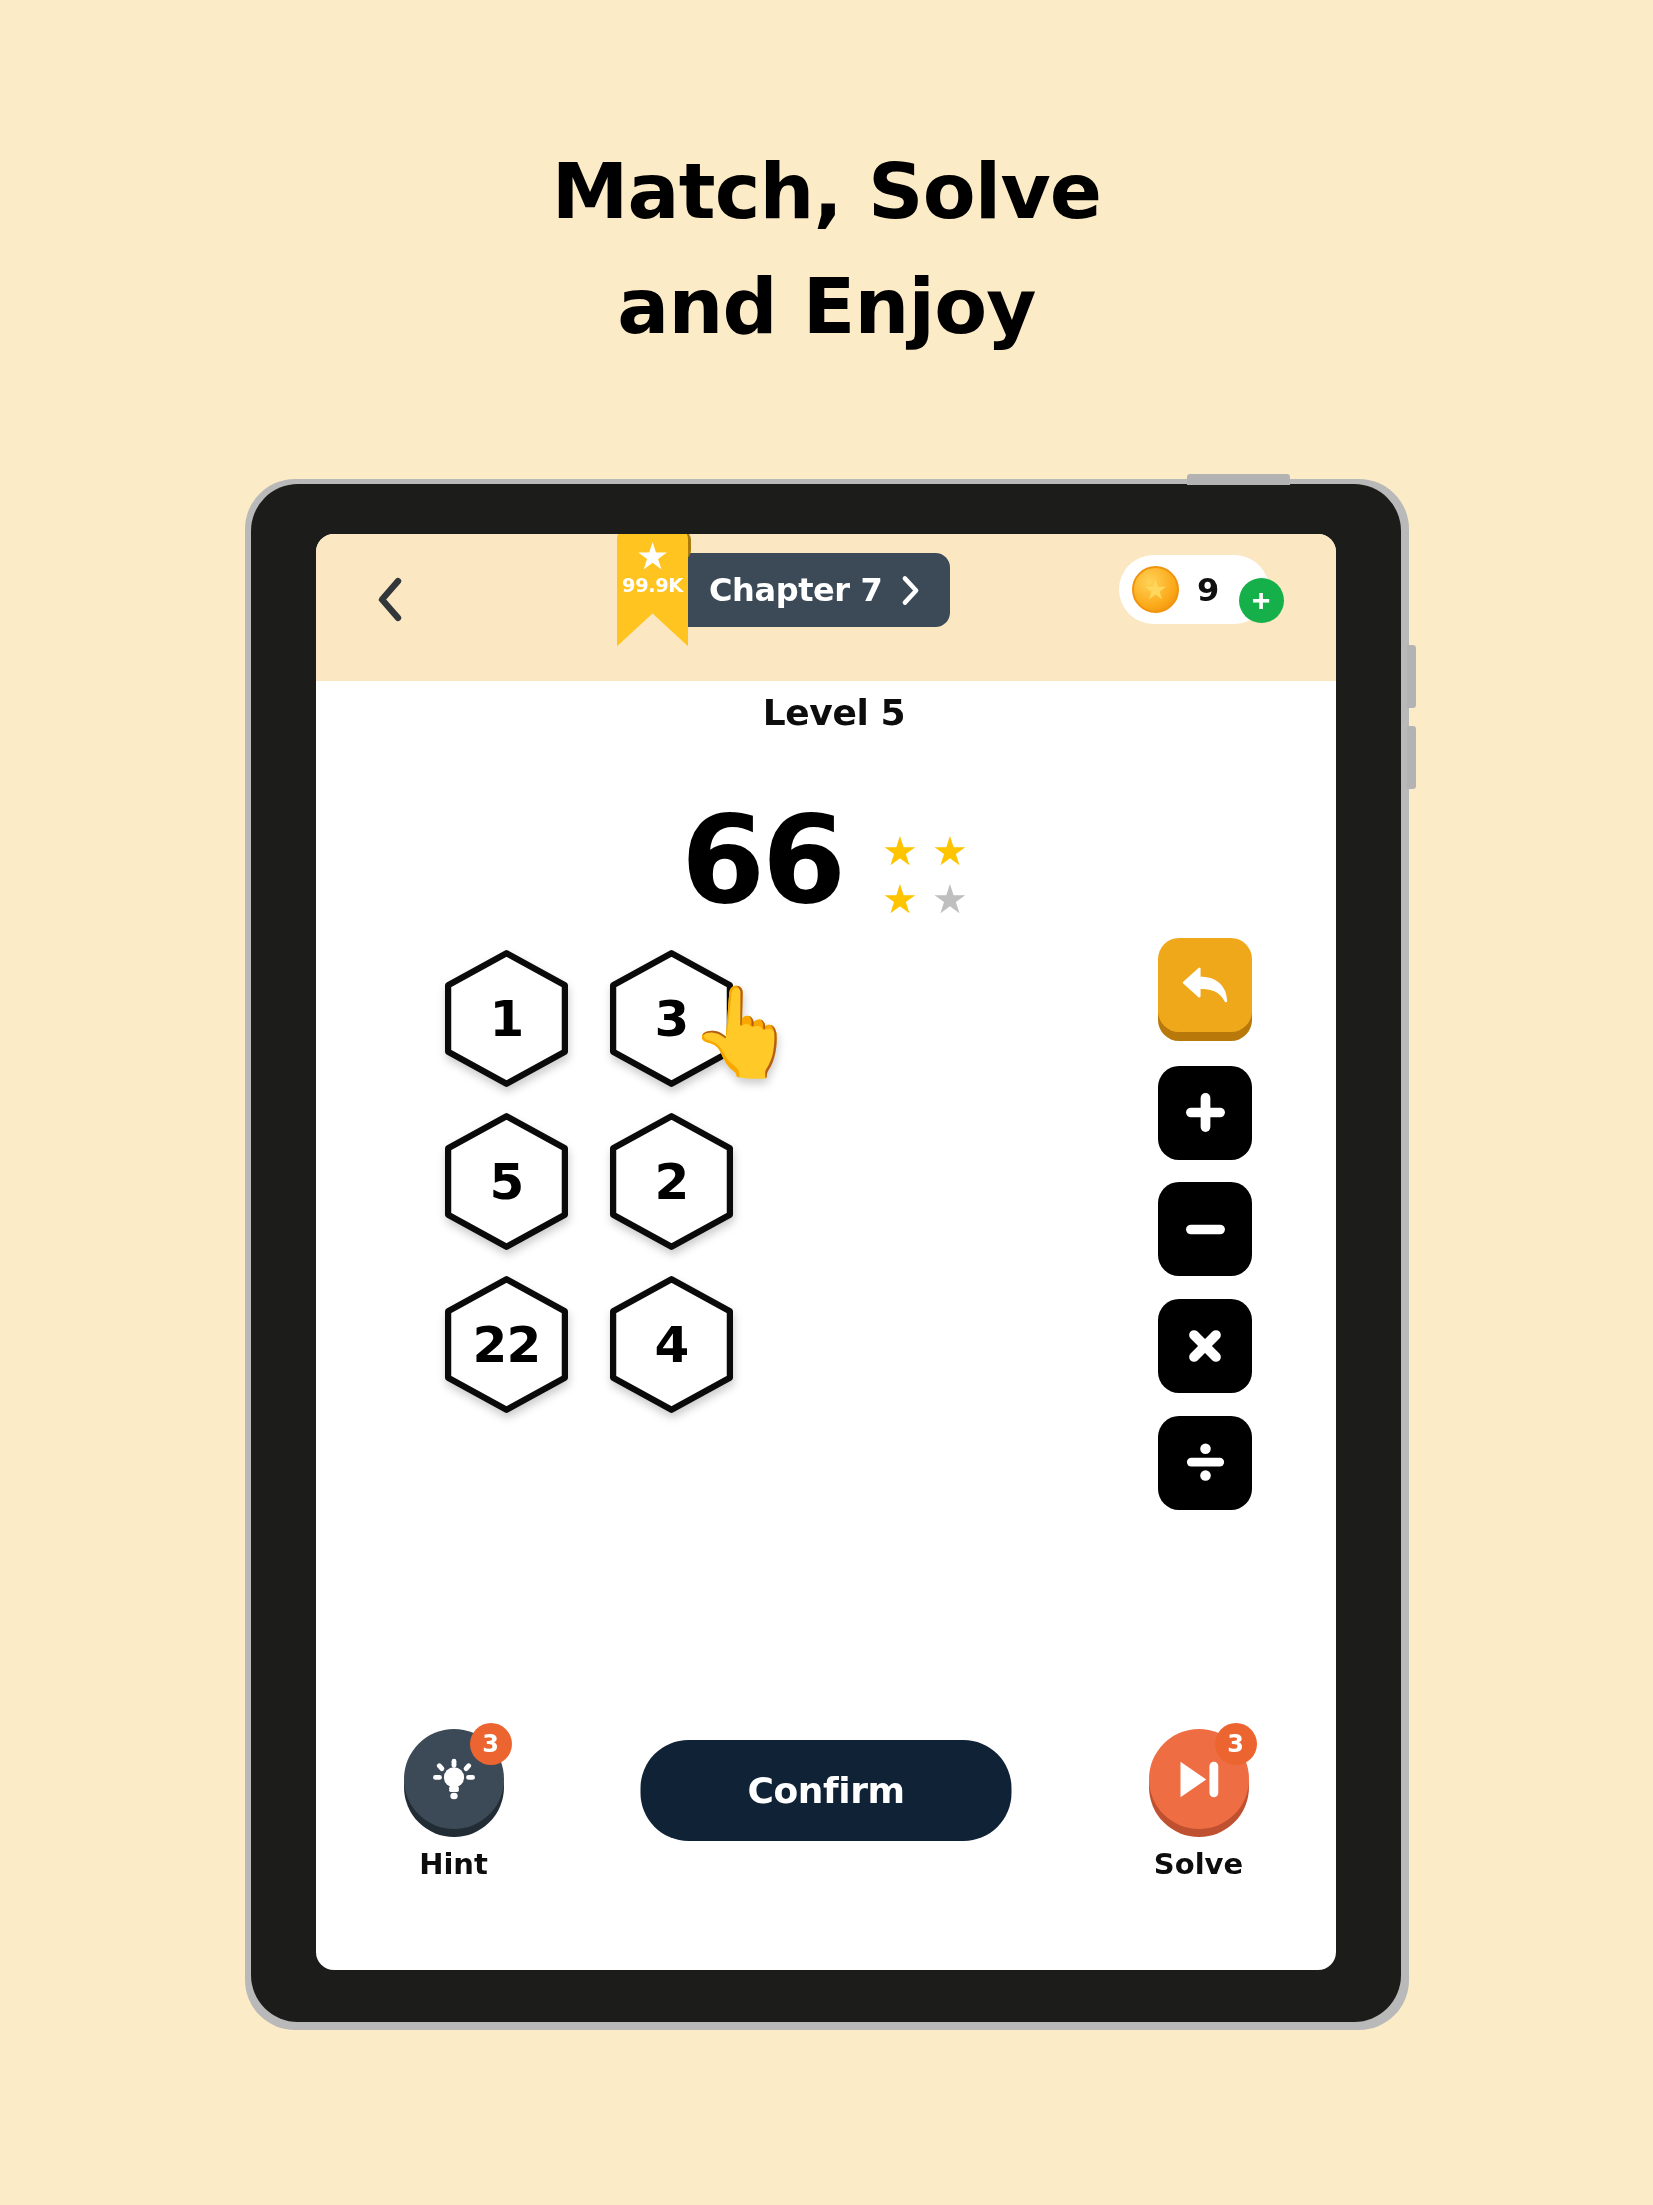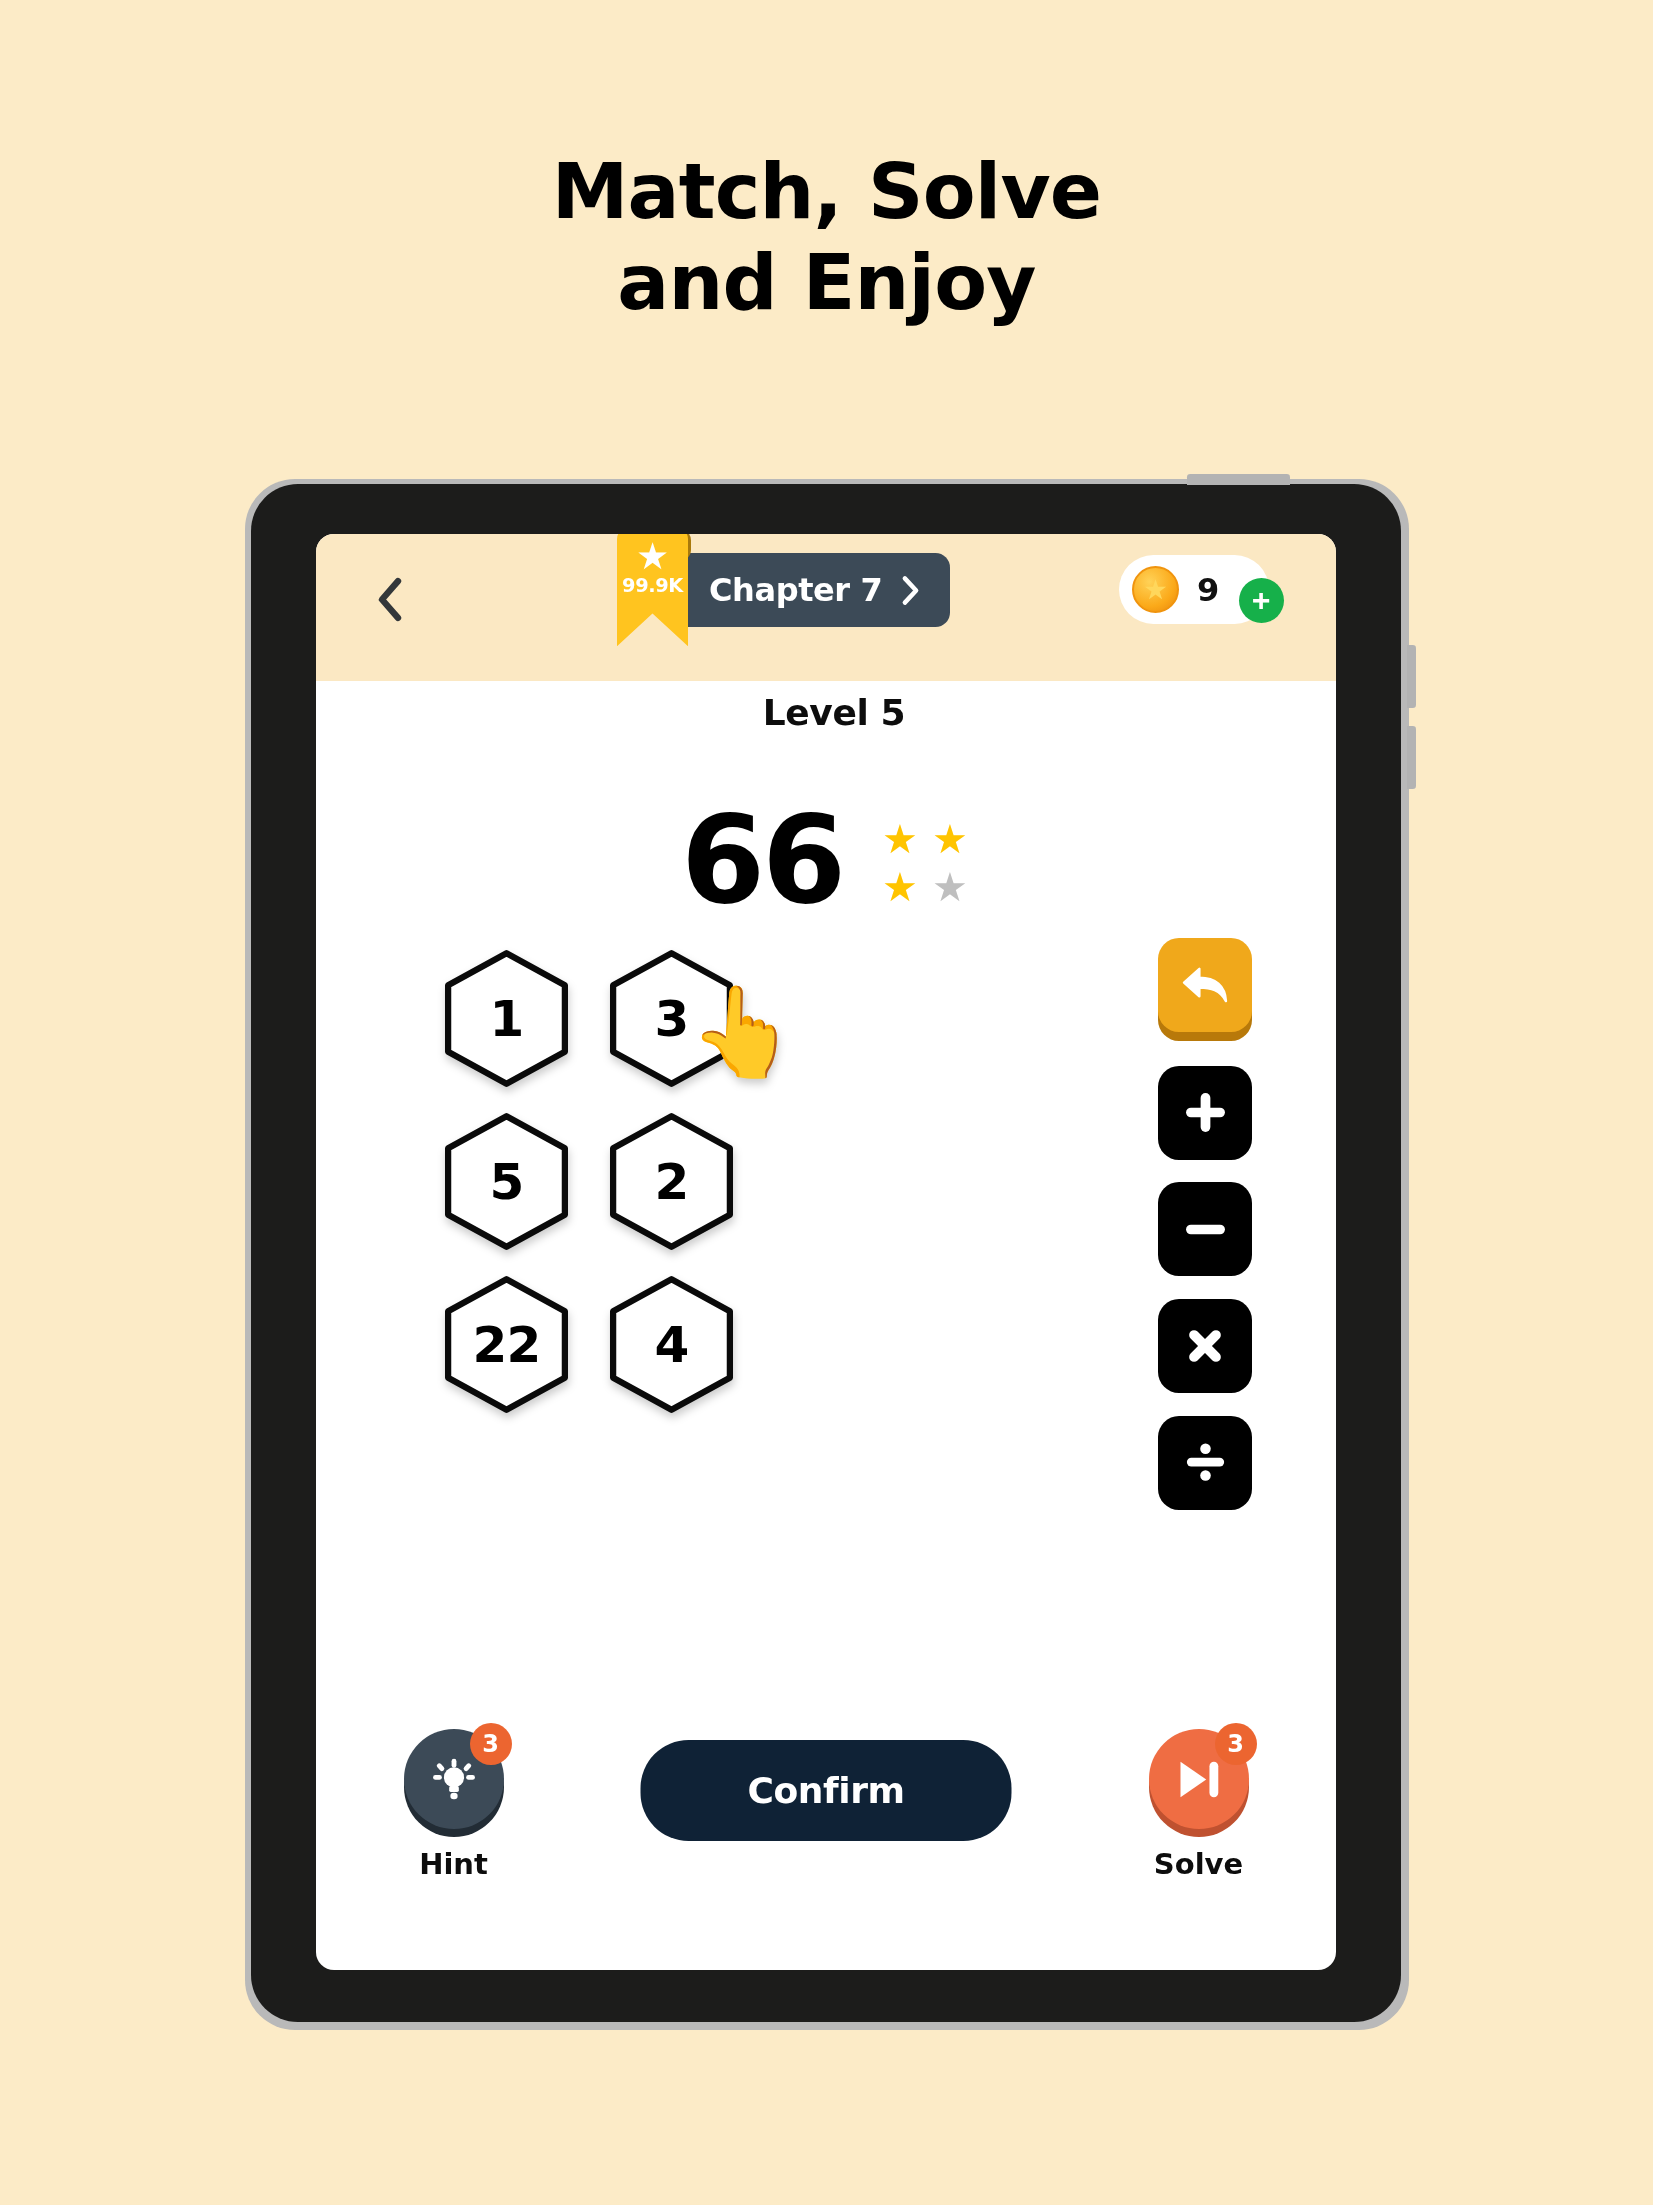--- a/index.html
+++ b/index.html
@@ -24,21 +24,21 @@
     width: 100%;
     text-align: center;
     color: #000000;
     font-family: "DejaVu Sans", sans-serif;
     font-weight: bold;
     font-size: 77px;
     line-height: 1.0;
     letter-spacing: -0.8px;
   }
   .headline .hl-line { display: block; margin-top: 48px; }
-  .headline .hl-line + .hl-line { margin-top: 14px; text-align: center; }
+  .headline .hl-line + .hl-line { margin-top: 38px; text-align: center; }
 
   
   .device {
     position: absolute;
     left: 251px;
     top: 484px;
     width: 1150px;
     height: 1538px;
   }
   .device-outline {
@@ -230,21 +230,21 @@
     letter-spacing: -0.4px;
   }
 
   
   .target-row {
     position: absolute;
     left: 0; top: 266px;
     width: 100%;
     display: flex;
     justify-content: center;
-    align-items: center;
+    align-items: flex-end;
     gap: 36px;
   }
   .target-number {
     font-family: "DejaVu Sans", sans-serif;
     font-weight: bold;
     font-size: 121px;
     color: #000000;
     line-height: 1;
     letter-spacing: -3.2px;
   }

